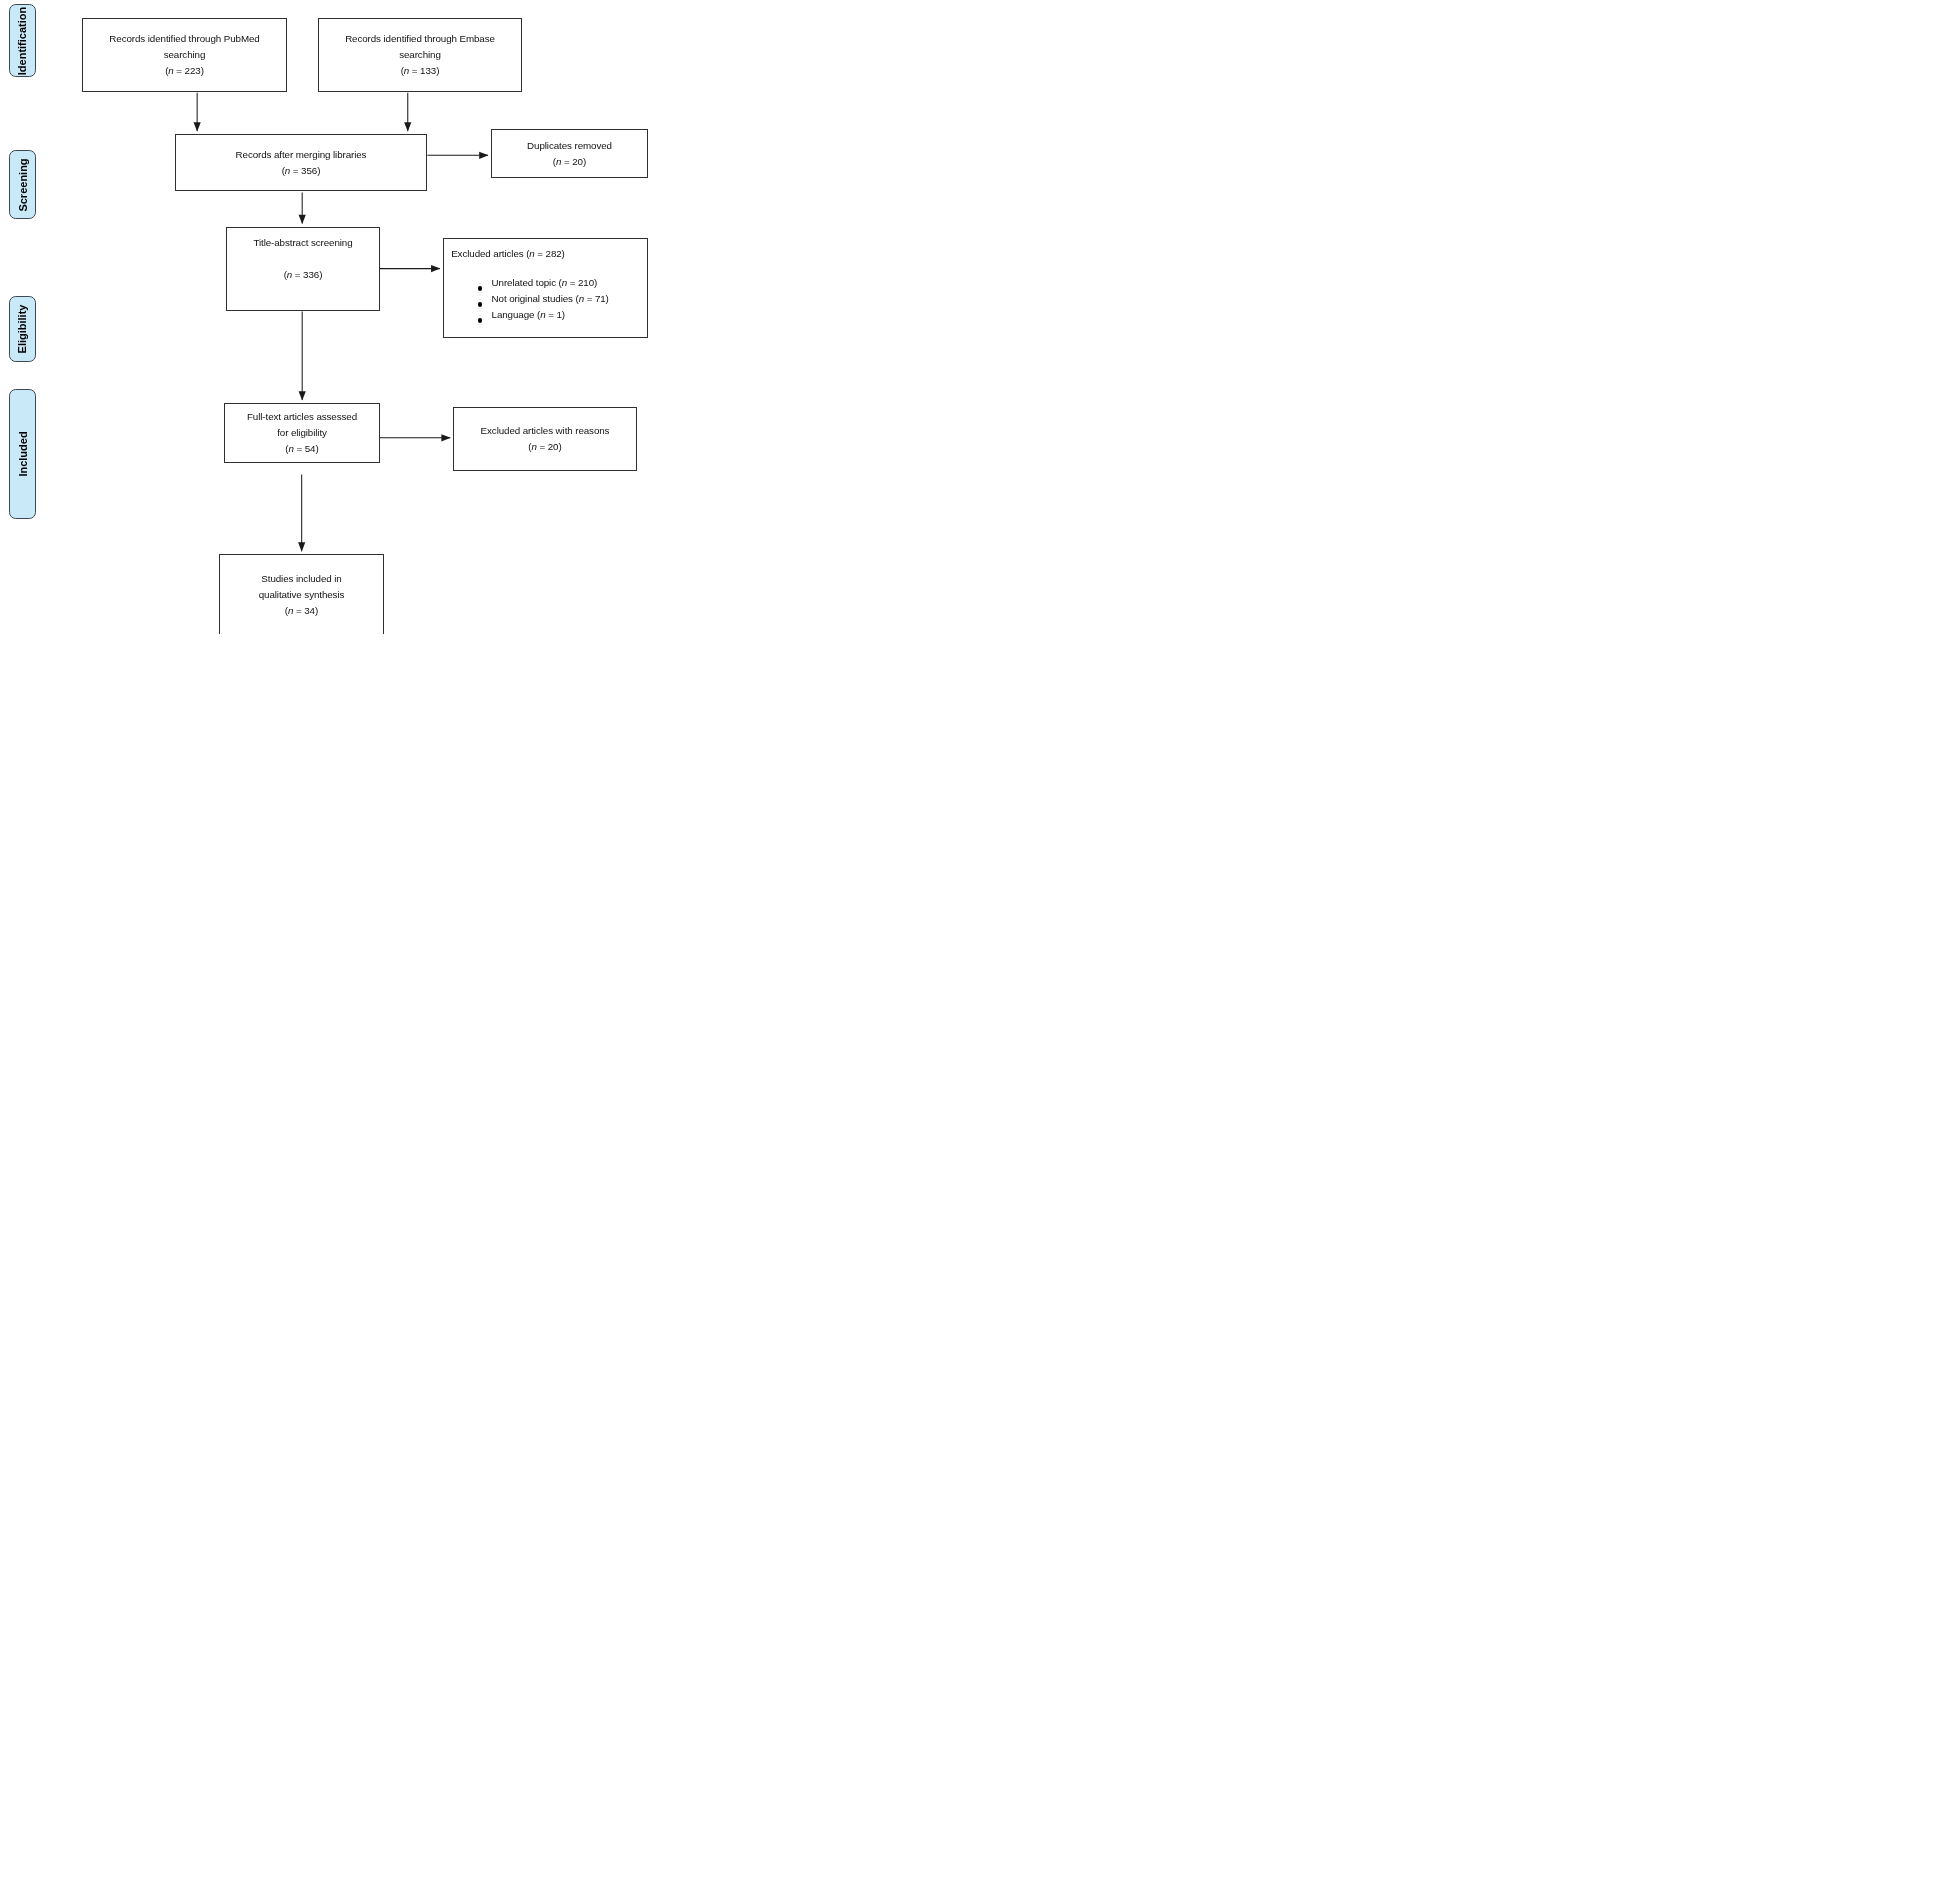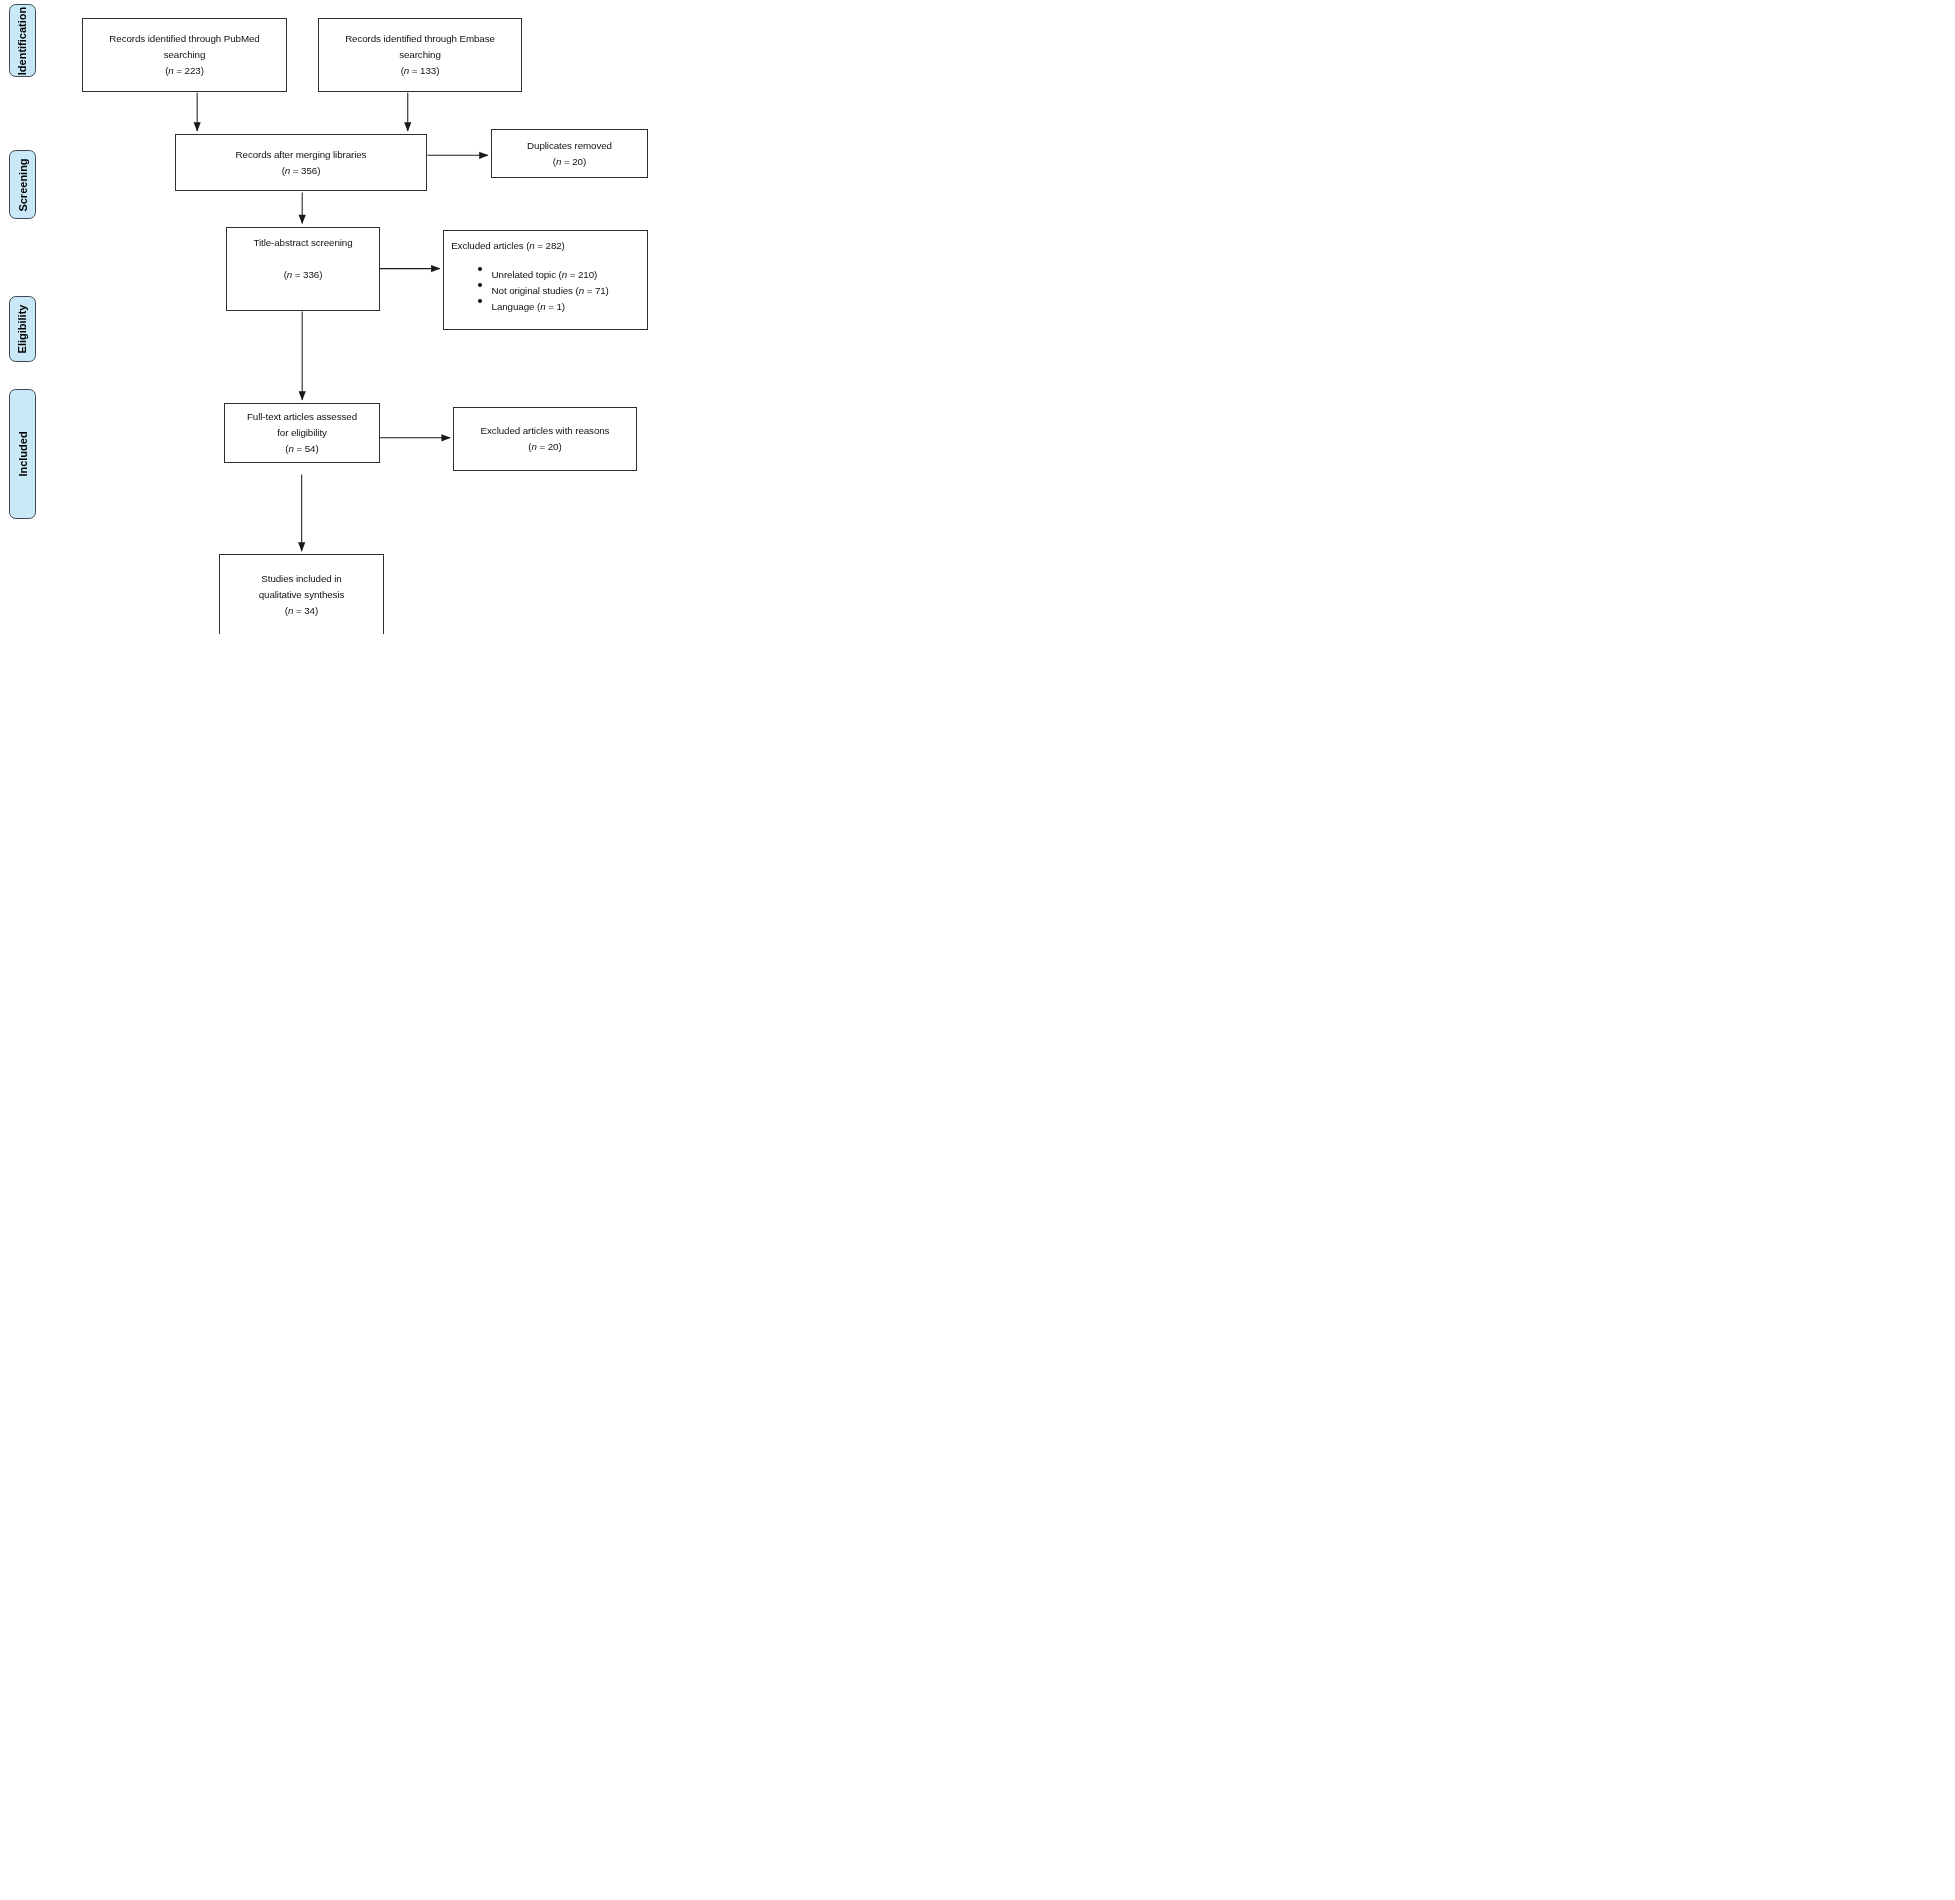--- a/index.html
+++ b/index.html
@@ -54,36 +54,36 @@
     letter-spacing: -0.1px;
   }
   .fbox .line { display: block; }
   .fbox.top-align { justify-content: flex-start; padding-top: 6.7px; }
 
   #box-pubmed             { left: 82px; top: 17.6px;   width: 205px; height: 74px; }
   #box-embase             { left: 318px; top: 17.6px;   width: 204px; height: 74px; }
   #box-merged             { left: 175px; top: 134px;  width: 252px; height: 57px; }
   #box-duplicates         { left: 491px; top: 129px;  width: 157px; height: 49px;  }
   #box-title-abstract     { left: 226px; top: 227px;  width: 154px; height: 84px; gap: 16px; }
-  #box-excluded-screening { left: 443px; top: 230px;  width: 205px; height: 100px;
+  #box-excluded-screening { left: 443px; top: 238px;  width: 205px; height: 100px;
                             align-items: flex-start; justify-content: flex-start;
                             text-align: left; padding: 7.2px 5.2px 0 7.2px; }
   #box-fulltext           { left: 224px; top: 403px;  width: 156px; height: 60px; }
   #box-excluded-fulltext  { left: 453px; top: 407px;  width: 184px; height: 64px; }
   #box-included-studies   { left: 219px; top: 554px; width: 165px; height: 82px; }
 
   
   .ex-list {
     list-style: none;
     margin: 12.4px 0 0 27px;
     padding: 0;
   }
   .ex-list li {
     display: flex;
-    align-items: flex-start;
+    align-items: flex-end;
     line-height: 16px;
   }
   .bullet-dot {
     width: 4.1px;
     height: 4.1px;
     border-radius: 50%;
     background: #000000;
     margin-right: 9.3px;
     flex: 0 0 auto;
   }

